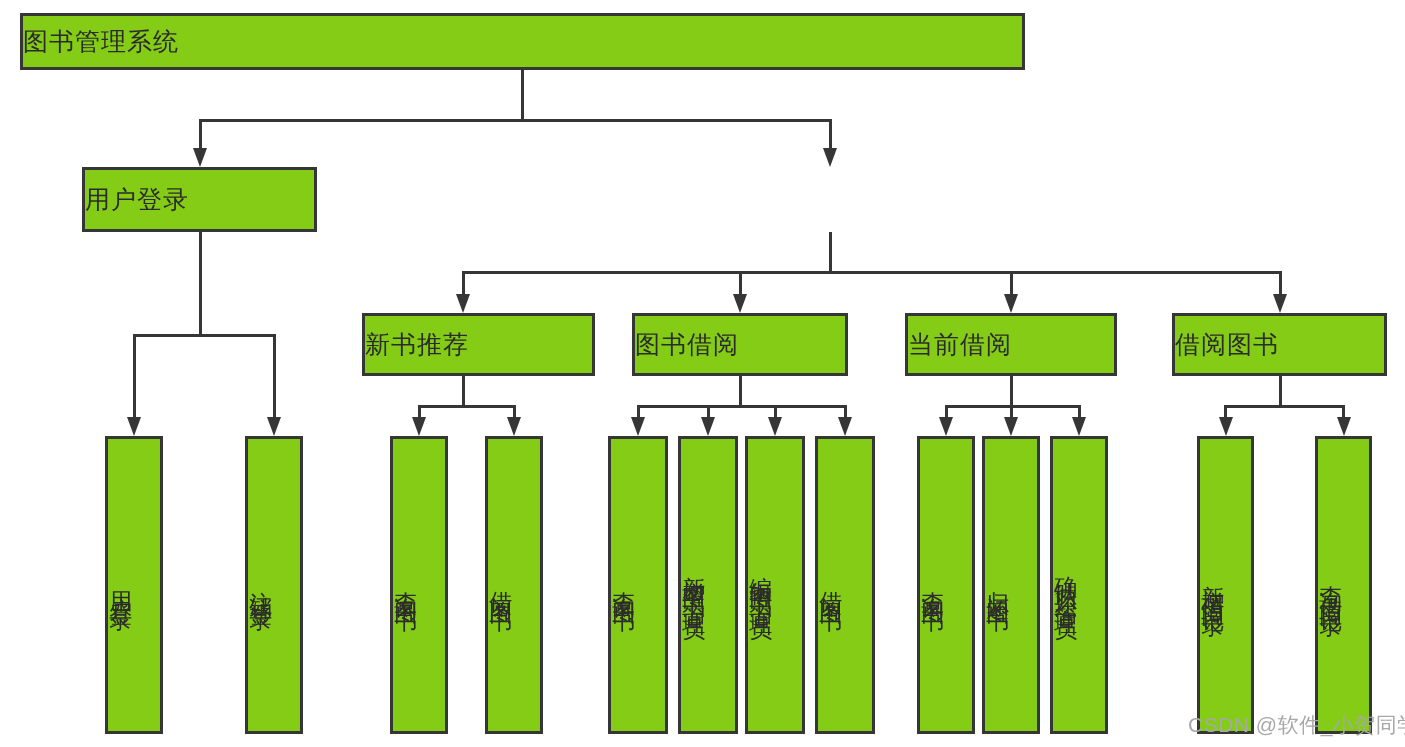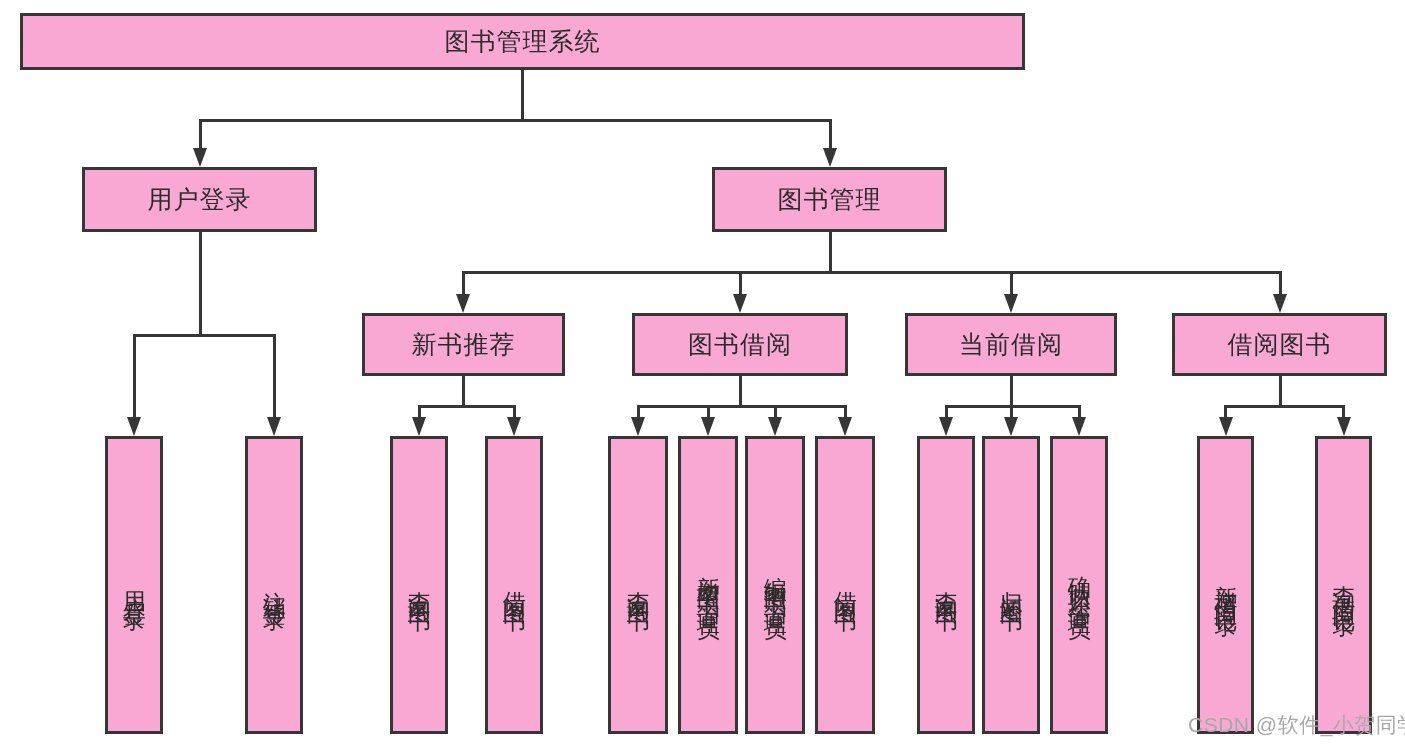--- a/index.html
+++ b/index.html
@@ -7,24 +7,23 @@
     position:relative;
     width:1405px;height:747px;
     background:#ffffff;
     font-family:"Liberation Sans","DejaVu Sans",sans-serif;
     overflow:hidden;
   }
   .box{
     position:absolute;
     box-sizing:border-box;
     border:3px solid #363636;
-    background:#f9a8d4;
+    background:#84cc16;
     display:flex;
     align-items:center;
-    justify-content:center;
     color:#2b2b2b;
   }
   .hbox .lbl{
     font-size:25px;
     letter-spacing:1px;
     white-space:nowrap;
   }
   .vbox .lbl{
     writing-mode:vertical-rl;
     text-orientation:mixed;
@@ -63,43 +62,40 @@
   <div class="vline" style="left:520.5px;top:70px;height:50px"></div>
   <div class="hline" style="left:198.5px;top:119px;width:633px"></div>
   <div class="vline" style="left:198.5px;top:119px;height:31px"></div>
   <div class="tri" style="left:193px;top:148px"></div>
   <div class="vline" style="left:828.5px;top:119px;height:31px"></div>
   <div class="tri" style="left:823px;top:148px"></div>
 
   <div class="box hbox" style="left:82px;top:167px;width:235px;height:65px">
     <span class="lbl">用户登录</span>
   </div>
-  <div class="box hbox" style="left:712px;top:167px;width:235px;height:65px">
-    <span class="lbl">图书管理</span>
-  </div>
 
   <div class="vline" style="left:198.5px;top:232px;height:104px"></div>
   <div class="hline" style="left:132.5px;top:334px;width:143px"></div>
   <div class="vline" style="left:132.5px;top:334px;height:86px"></div>
   <div class="tri" style="left:127px;top:417px"></div>
   <div class="vline" style="left:272.5px;top:334px;height:86px"></div>
   <div class="tri" style="left:267px;top:417px"></div>
 
   <div class="vline" style="left:828.5px;top:232px;height:42px"></div>
   <div class="hline" style="left:461.5px;top:271px;width:820px"></div>
   <div class="vline" style="left:461.5px;top:271px;height:26px"></div>
   <div class="tri" style="left:456px;top:294px"></div>
   <div class="vline" style="left:738.5px;top:271px;height:26px"></div>
   <div class="tri" style="left:733px;top:294px"></div>
   <div class="vline" style="left:1009.5px;top:271px;height:26px"></div>
   <div class="tri" style="left:1004px;top:294px"></div>
   <div class="vline" style="left:1278.5px;top:271px;height:26px"></div>
   <div class="tri" style="left:1273px;top:294px"></div>
 
-  <div class="box hbox" style="left:362px;top:313px;width:203px;height:63px">
+  <div class="box hbox" style="left:362px;top:313px;width:233px;height:63px">
     <span class="lbl">新书推荐</span>
   </div>
   <div class="box hbox" style="left:632px;top:313px;width:216px;height:63px">
     <span class="lbl">图书借阅</span>
   </div>
   <div class="box hbox" style="left:905px;top:313px;width:212px;height:63px">
     <span class="lbl">当前借阅</span>
   </div>
   <div class="box hbox" style="left:1172px;top:313px;width:215px;height:63px">
     <span class="lbl">借阅图书</span>

